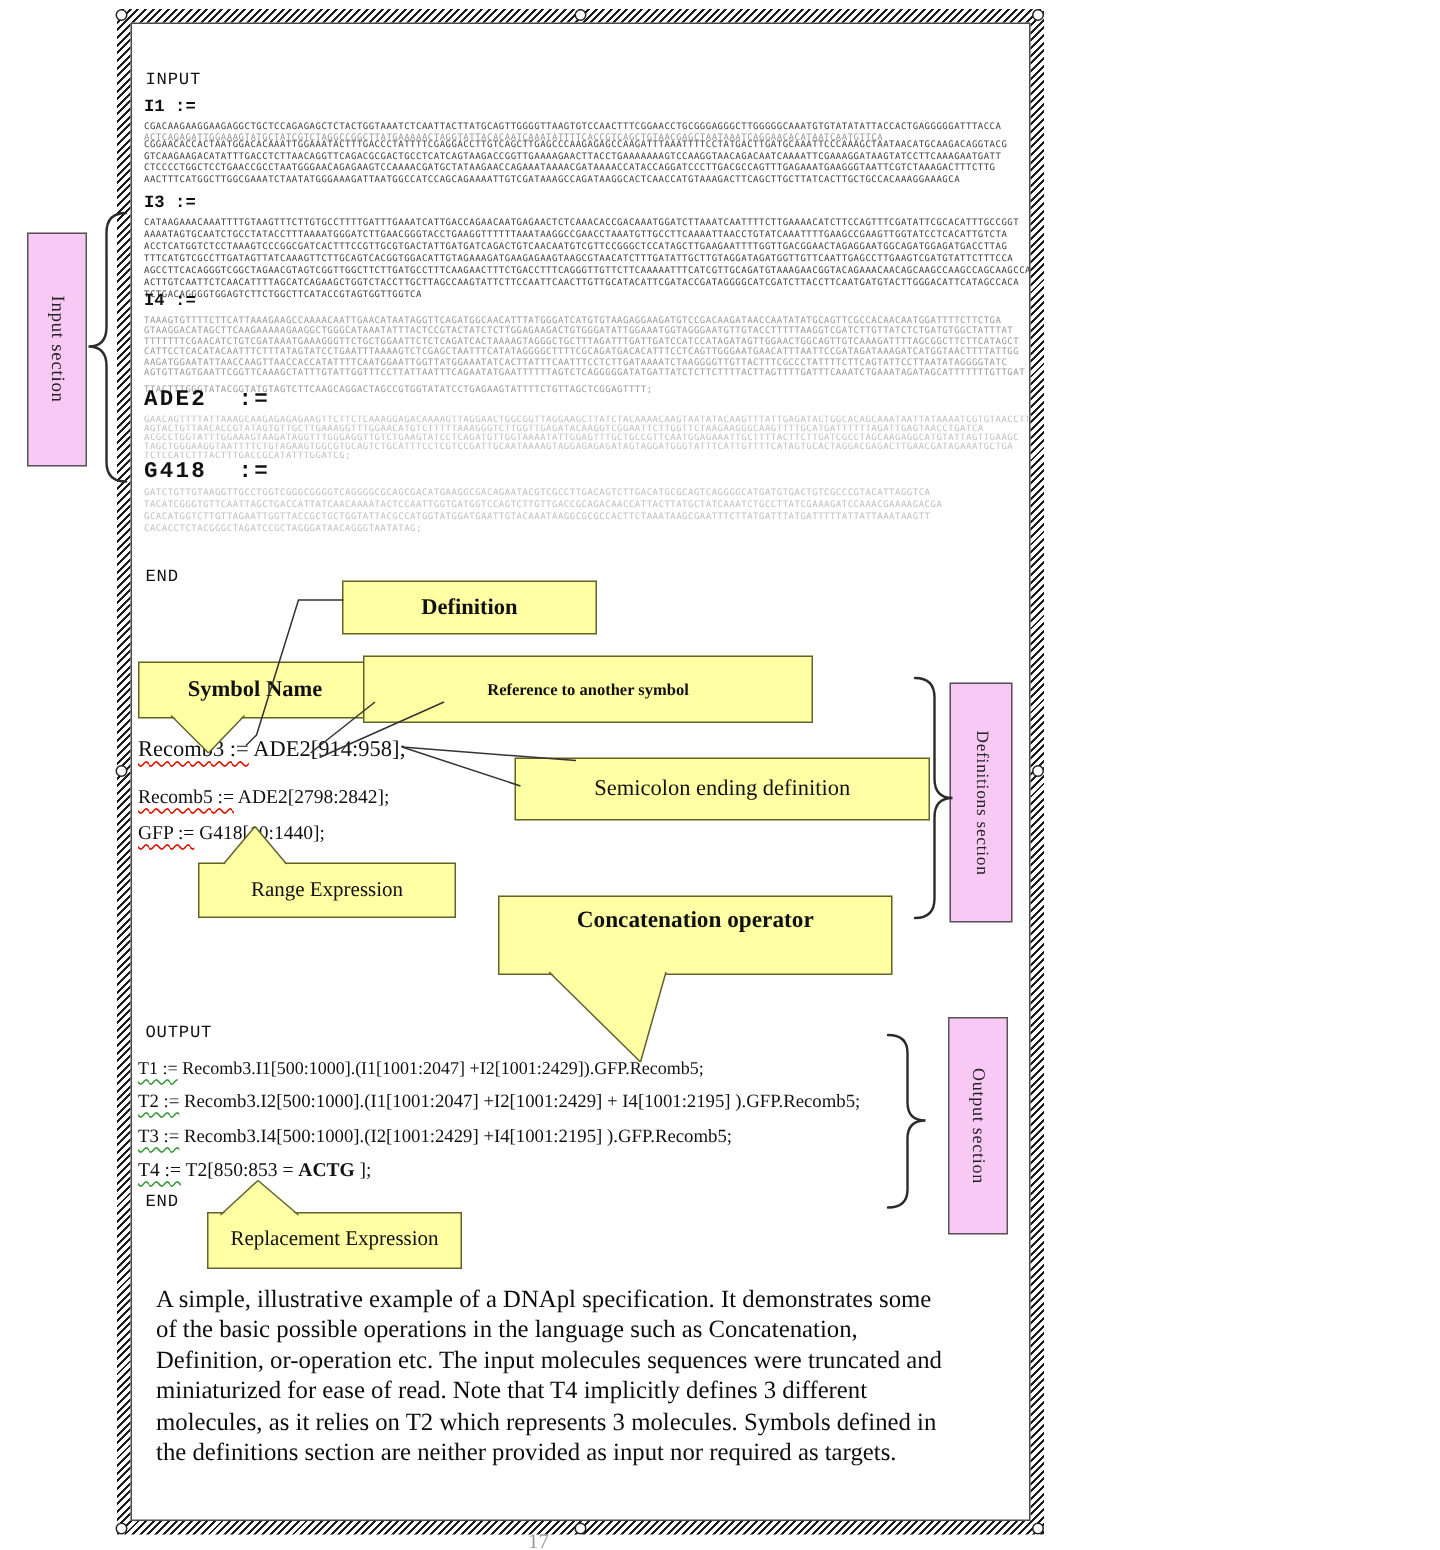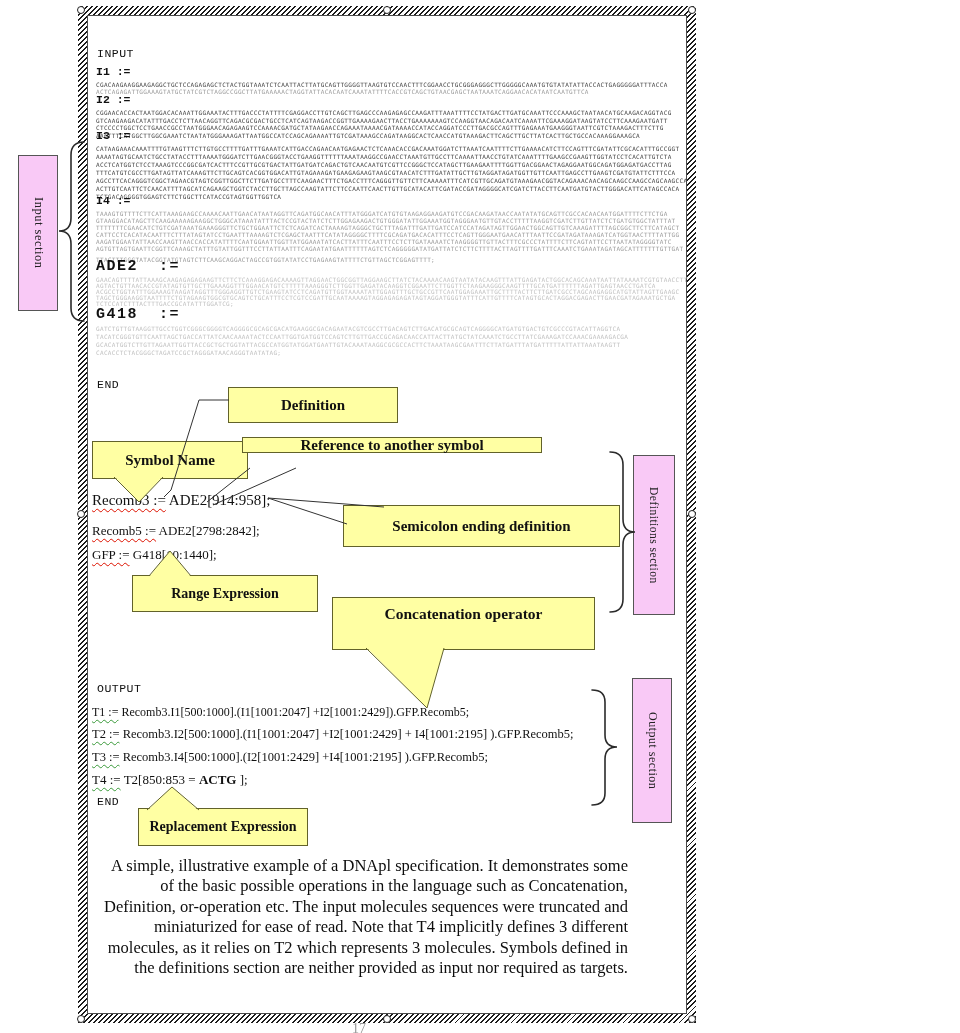--- a/index.html
+++ b/index.html
@@ -24,28 +24,28 @@
 
   .code{position:absolute;left:92px;color:#111;white-space:nowrap;font-family:"Liberation Serif",serif;}
   .code .sym{text-decoration-line:underline;text-decoration-style:wavy;
              text-decoration-thickness:1px;text-underline-offset:3px;}
   .code.def .sym{text-decoration-color:#dd1100;}
   .code.out .sym{text-decoration-color:#3a9a3a;}
 
   .callout{position:absolute;background:#ffffa3;border:1px solid #62622a;display:flex;align-items:center;
            justify-content:center;font-family:"Liberation Serif",serif;font-weight:bold;color:#111;
            text-align:center;box-sizing:border-box;}
-  .callout.light{font-weight:bold;text-align:center;}
+  .callout.light{font-weight:normal;text-align:center;}
   .callout.topalign{align-items:flex-start;padding-top:7px;}
 
   .plabel{position:absolute;background:#f9c9f6;border:1px solid #555;display:flex;align-items:center;
           justify-content:center;writing-mode:vertical-rl;font-family:"Liberation Serif",serif;color:#222;
           box-sizing:border-box;letter-spacing:.5px;}
 
-  .caption{position:absolute;left:104px;top:856px;font-size:16.5px;line-height:20.4px;color:#0d0d0d;text-align:right;}
+  .caption{position:absolute;left:104px;top:856px;font-size:16.5px;line-height:20.4px;color:#0d0d0d;}
   .caption div{white-space:nowrap;}
 
   .pageno{position:absolute;left:352px;top:1021px;color:#999;font-size:14px;font-family:"Liberation Serif",serif;}
 
   svg.overlay{position:absolute;left:0;top:0;pointer-events:none;}
 </style>
 </head>
 <body>
 
 <div id="root">
@@ -65,21 +65,20 @@
   <div class="kw" style="top:47px">INPUT</div>
 
   <div class="entry" style="top:65px;--lh:7px">
     <div class="hdr">I1 :=</div>
     <div>
         <div class="seqline c-d">CGACAAGAAGGAAGAGGCTGCTCCAGAGAGCTCTACTGGTAAATCTCAATTACTTATGCAGTTGGGGTTAAGTGTCCAACTTTCGGAACCTGCGGGAGGGCTTGGGGGCAAATGTGTATATATTACCACTGAGGGGGATTTACCA</div>
         <div class="seqline c-g">ACTCAGAGATTGGAAAGTATGCTATCGTCTAGGCCGGCTTATGAAAAACTAGGTATTACACAATCAAATATTTTCACCGTCAGCTGTAACGAGCTAATAAATCAGGAACACATAATCAATGTTCA</div>
       </div>
   </div>
   <div class="entry" style="top:93px;--lh:7.5px">
-    <div class="hdr">I2 :=</div>
     <div>
         <div class="seqline c-d">CGGAACACCACTAATGGACACAAATTGGAAATACTTTGACCCTATTTTCGAGGACCTTGTCAGCTTGAGCCCAAGAGAGCCAAGATTTAAATTTTCCTATGACTTGATGCAAATTCCCAAAGCTAATAACATGCAAGACAGGTACG</div>
         <div class="seqline c-d">GTCAAGAAGACATATTTGACCTCTTAACAGGTTCAGACGCGACTGCCTCATCAGTAAGACCGGTTGAAAAGAACTTACCTGAAAAAAAGTCCAAGGTAACAGACAATCAAAATTCGAAAGGATAAGTATCCTTCAAAGAATGATT</div>
         <div class="seqline c-d">CTCCCCTGGCTCCTGAACCGCCTAATGGGAACAGAGAAGTCCAAAACGATGCTATAAGAACCAGAAATAAAACGATAAAACCATACCAGGATCCCTTGACGCCAGTTTGAGAAATGAAGGGTAATTCGTCTAAAGACTTTCTTG</div>
         <div class="seqline c-d">AACTTTCATGGCTTGGCGAAATCTAATATGGGAAAGATTAATGGCCATCCAGCAGAAAATTGTCGATAAAGCCAGATAAGGCACTCAACCATGTAAAGACTTCAGCTTGCTTATCACTTGCTGCCACAAAGGAAAGCA</div>
       </div>
   </div>
   <div class="entry" style="top:129px;--lh:8px">
     <div class="hdr">I3 :=</div>
     <div>
@@ -165,27 +164,27 @@
   </div>
 
   <div class="pageno">17</div>
 
   <div class="callout" style="left:228px;top:387px;width:170px;height:36px;font-size:15px">
     <span>Definition</span>
   </div>
   <div class="callout" style="left:92px;top:441px;width:156px;height:38px;font-size:15px">
     <span>Symbol Name</span>
   </div>
-  <div class="callout" style="left:242px;top:437px;width:300px;height:16px;font-size:15px">
+  <div class="callout" style="left:242px;top:437px;width:300px;height:45px;font-size:11px">
     <span>Reference to another symbol</span>
   </div>
   <div class="callout light" style="left:343px;top:505px;width:277px;height:42px;font-size:15px">
     <span>Semicolon ending definition</span>
   </div>
-  <div class="callout light" style="left:132px;top:575px;width:186px;height:37px;font-size:14px">
+  <div class="callout light" style="left:132px;top:575px;width:172px;height:37px;font-size:14px">
     <span>Range Expression</span>
   </div>
   <div class="callout topalign" style="left:332px;top:597px;width:263px;height:53px;font-size:15.5px">
     <span>Concatenation operator</span>
   </div>
   <div class="callout light" style="left:138px;top:808px;width:170px;height:38px;font-size:14px">
     <span>Replacement Expression</span>
   </div>
 
   <svg class="overlay" width="960" height="1033" viewBox="0 0 960 1033">

